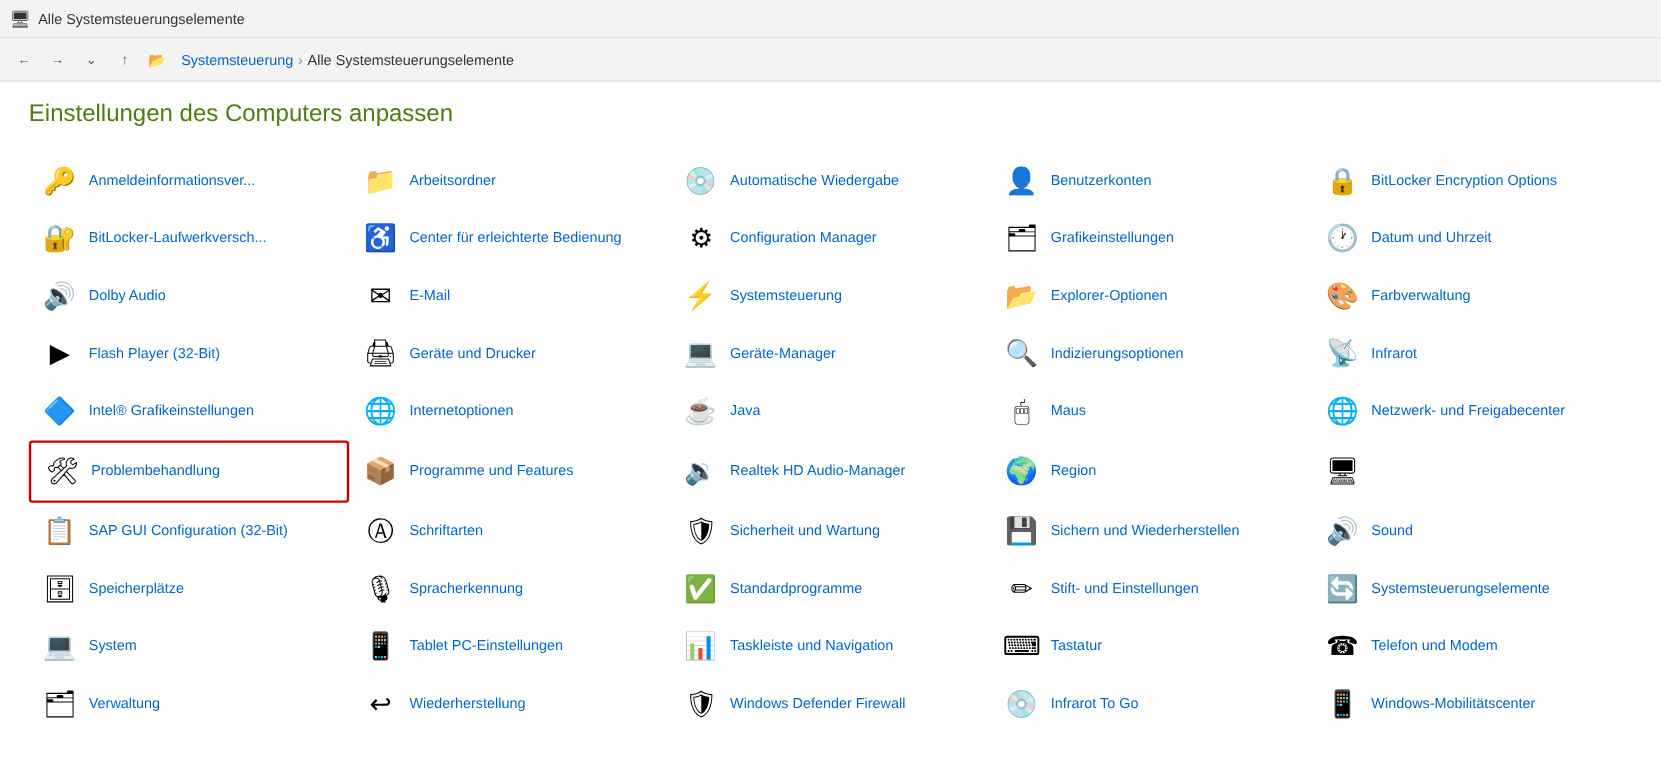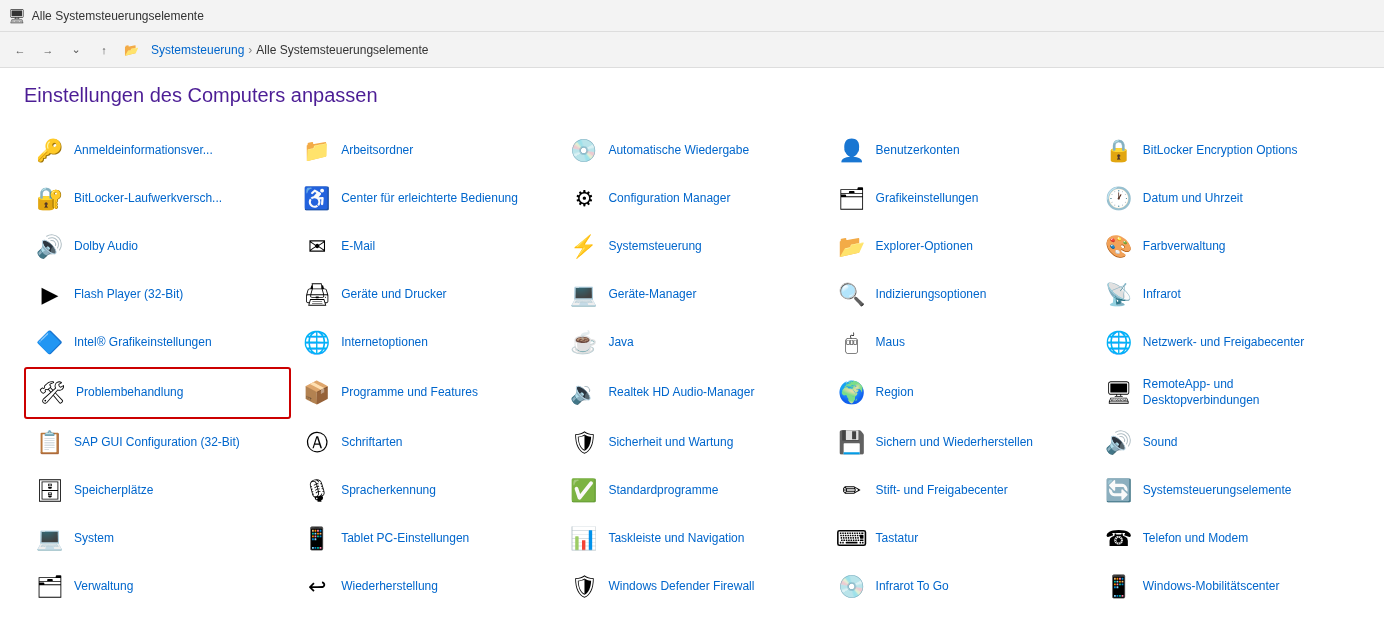--- a/index.html
+++ b/index.html
@@ -42,21 +42,21 @@
     .nav-sep { color: #888; }
     .nav-link { color: #0066cc; text-decoration: none; cursor: pointer; }
     .nav-current { color: #333; }
 
     
     .content {
       padding: 16px 24px;
     }
     .page-title {
       font-size: 20px;
-      color: #4c1d95;
+      color: #4d7c0f;
       font-weight: 400;
       margin-bottom: 20px;
     }
 
     
     .items-grid {
       display: grid;
       grid-template-columns: repeat(5, 1fr);
       gap: 0;
     }
@@ -224,21 +224,20 @@
       <div class="item">
     <div class="item-icon" style="font-size:22px;">🔉</div>
     <div class="item-label">Realtek HD Audio-Manager</div>
   </div>
       <div class="item">
     <div class="item-icon" style="font-size:22px;">🌍</div>
     <div class="item-label">Region</div>
   </div>
       <div class="item">
     <div class="item-icon" style="font-size:22px;">🖥</div>
-    <div class="item-label">RemoteApp- und Desktopverbindungen</div>
   </div>
       <div class="item">
     <div class="item-icon" style="font-size:22px;">📋</div>
     <div class="item-label">SAP GUI Configuration (32-Bit)</div>
   </div>
       <div class="item">
     <div class="item-icon" style="font-size:22px;">Ⓐ</div>
     <div class="item-label">Schriftarten</div>
   </div>
       <div class="item">
@@ -260,21 +259,21 @@
       <div class="item">
     <div class="item-icon" style="font-size:22px;">🎙</div>
     <div class="item-label">Spracherkennung</div>
   </div>
       <div class="item">
     <div class="item-icon" style="font-size:22px;">✅</div>
     <div class="item-label">Standardprogramme</div>
   </div>
       <div class="item">
     <div class="item-icon" style="font-size:22px;">✏</div>
-    <div class="item-label">Stift- und Freigabecenter</div>
+    <div class="item-label">Stift- und Einstellungen</div>
   </div>
       <div class="item">
     <div class="item-icon" style="font-size:22px;">🔄</div>
     <div class="item-label">Systemsteuerungselemente</div>
   </div>
       <div class="item">
     <div class="item-icon" style="font-size:22px;">💻</div>
     <div class="item-label">System</div>
   </div>
       <div class="item">

